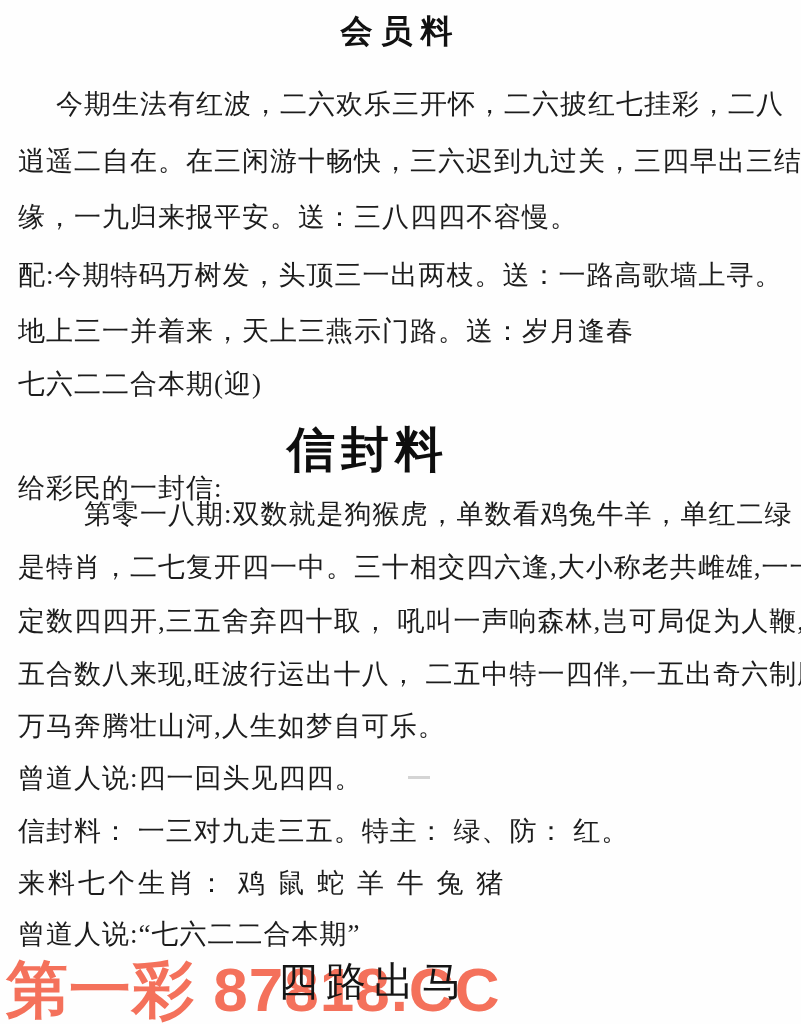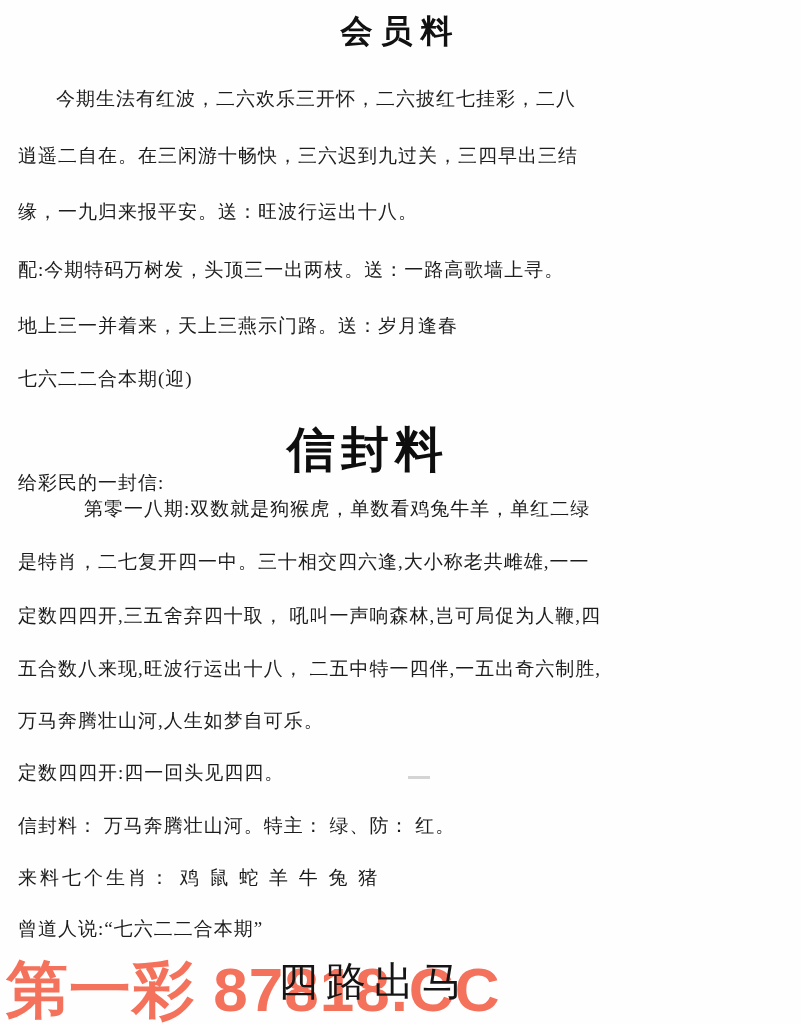--- a/index.html
+++ b/index.html
@@ -25,21 +25,21 @@
     font-size: 32px;
     font-weight: bold;
     letter-spacing: 8px;
     margin: 0;
     color: #111;
   }
   .line {
     position: absolute;
     left: 18px;
     white-space: nowrap;
-    font-size: 19px;
+    font-size: 27px;
     letter-spacing: 1px;
     color: #1c1c1c;
   }
   .indent-2 { left: 56px; }
   .indent-3 { left: 84px; }
 
   .l-p1a { top: 86px; }
   .l-p1b { top: 143px; }
   .l-p1c { top: 199px; }
   .l-pei { top: 257px; }
@@ -102,36 +102,36 @@
 </style>
 </head>
 <body>
 
 <div class="page">
 
   <h1 class="doc-title">会员料</h1>
 
   <div class="line indent-2 l-p1a">今期生法有红波，二六欢乐三开怀，二六披红七挂彩，二八</div>
   <div class="line l-p1b">逍遥二自在。在三闲游十畅快，三六迟到九过关，三四早出三结</div>
-  <div class="line l-p1c">缘，一九归来报平安。送：旺波行运出十八。</div>
+  <div class="line l-p1c">缘，一九归来报平安。送：三八四四不容慢。</div>
   <div class="line l-pei">配:今期特码万树发，头顶三一出两枝。送：一路高歌墙上寻。</div>
   <div class="line l-di">地上三一并着来，天上三燕示门路。送：岁月逢春</div>
   <div class="line l-ben">七六二二合本期(迎)</div>
 
   <div class="line l-intro">给彩民的一封信:</div>
   <div class="section-title">信封料</div>
 
   <div class="line indent-3 l-e1">第零一八期:双数就是狗猴虎，单数看鸡兔牛羊，单红二绿</div>
   <div class="line l-e2">是特肖，二七复开四一中。三十相交四六逢,大小称老共雌雄,一一</div>
   <div class="line l-e3">定数四四开,三五舍弃四十取， 吼叫一声响森林,岂可局促为人鞭,四</div>
   <div class="line l-e4">五合数八来现,旺波行运出十八， 二五中特一四伴,一五出奇六制胜,</div>
   <div class="line l-e5">万马奔腾壮山河,人生如梦自可乐。</div>
 
-  <div class="line l-tema">定数四四开:四一回头见四四。</div>
+  <div class="line l-tema">曾道人说:四一回头见四四。</div>
   <div class="scan-artifact"></div>
-  <div class="line l-env">信封料： 万马奔腾壮山河。特主： 绿、防： 红。</div>
+  <div class="line l-env">信封料： 一三对九走三五。特主： 绿、防： 红。</div>
   <div class="line l-zodiac">来料七个生肖： 鸡 鼠 蛇 羊 牛 兔 猪</div>
   <div class="line l-zeng">曾道人说:“七六二二合本期”</div>
 
   <div class="footer-watermark" style="color: rgb(244, 113, 91);">第一彩 87818.CC</div>
   <div class="footer-overlay">四路出马</div>
 
 </div>
 
 </body></html>

